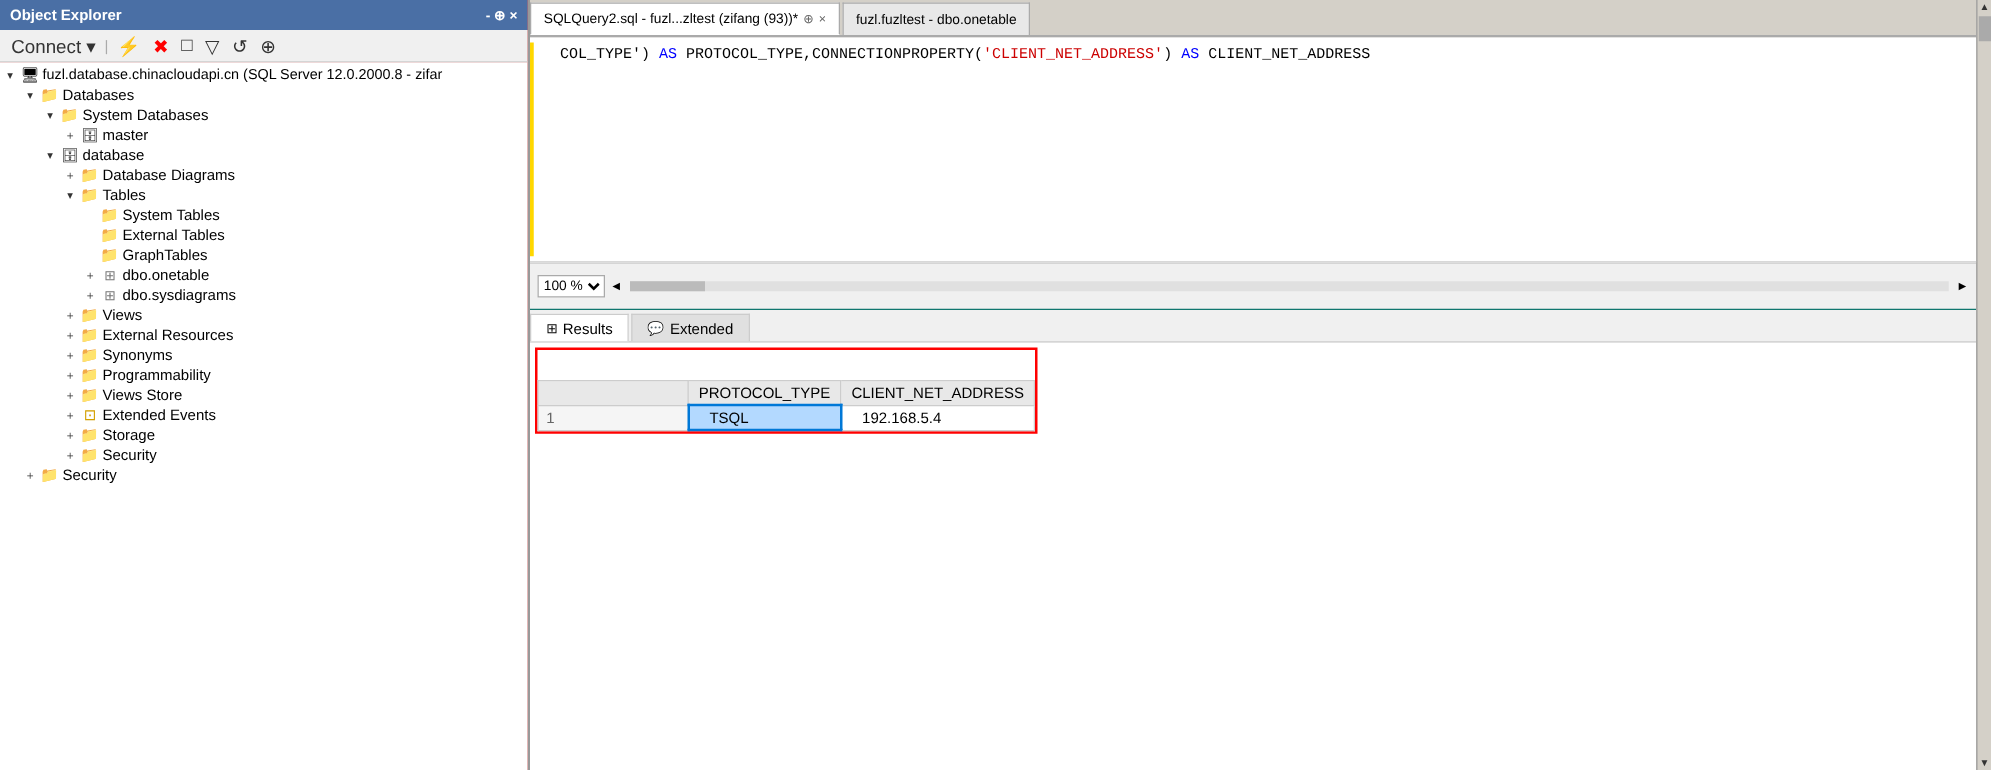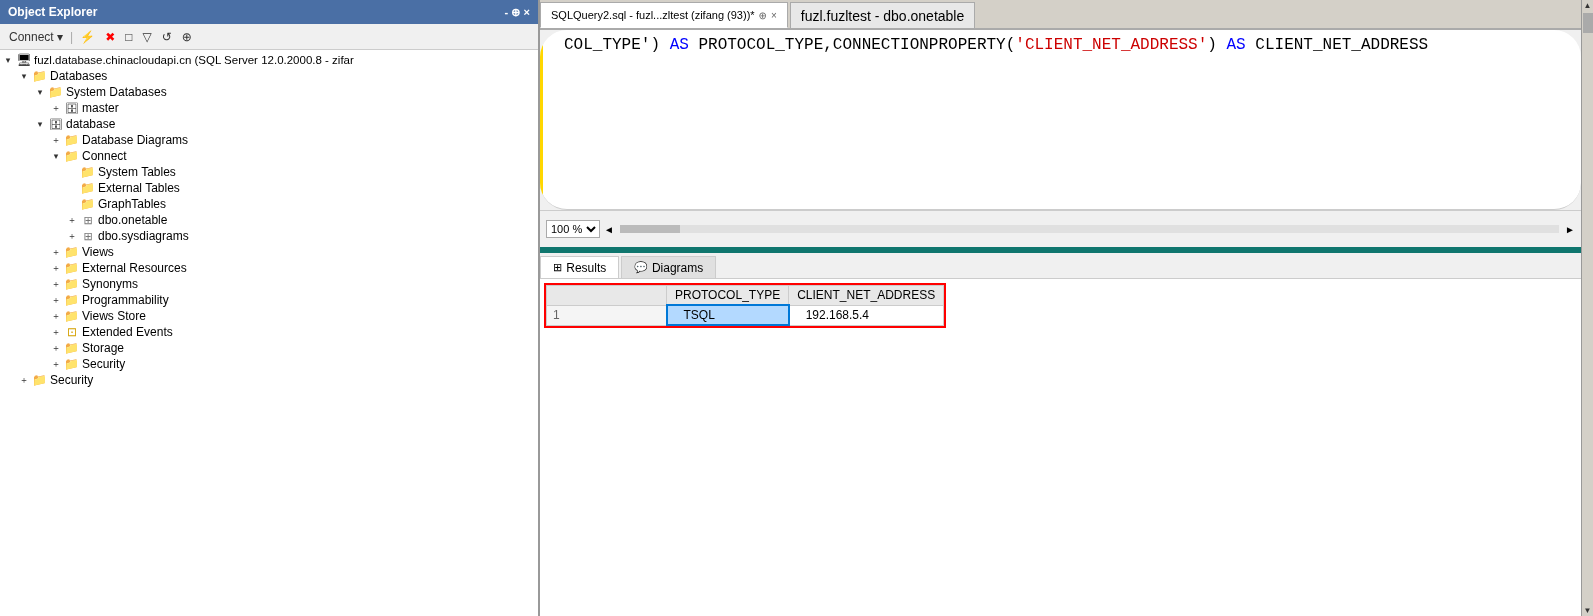--- a/index.html
+++ b/index.html
@@ -1,58 +1,58 @@
 <!DOCTYPE html>
 <html><head>
   <meta charset="utf-8">
   <style>
     * { box-sizing: border-box; margin: 0; padding: 0; }
     body { font-family: 'Segoe UI', Tahoma, sans-serif; font-size: 12px; background: #d4d0c8; display: flex; flex-direction: column; height: 616px; overflow: hidden; }
 
     .main-area { display: flex; flex: 1; overflow: hidden; }
 
     
-    .object-explorer { width: 540px; background: #ef4444; border-right: 2px solid #999; display: flex; flex-direction: column; flex-shrink: 0; }
+    .object-explorer { width: 424px; background: #ef4444; border-right: 2px solid #999; display: flex; flex-direction: column; flex-shrink: 0; }
     .oe-header { background: #4a6fa5; color: white; padding: 4px 8px; font-size: 12px; font-weight: bold; display: flex; justify-content: space-between; align-items: center; height: 24px; }
     .oe-header-title { color: white; font-size: 12px; }
     .oe-header-icons { display: flex; gap: 4px; color: white; font-size: 11px; }
     .oe-toolbar { background: #f0f0f0; padding: 3px 6px; display: flex; align-items: center; gap: 4px; border-bottom: 1px solid #ccc; height: 26px; }
-    .oe-toolbar-btn { background: none; border: none; cursor: pointer; font-size: 12px; color: #333; padding: 1px 3px; }
+    .oe-toolbar-btn { background: none; border: none; cursor: pointer; font-size: 15px; color: #333; padding: 1px 3px; }
     .oe-tree { flex: 1; overflow-y: auto; overflow-x: hidden; padding: 2px 0; background: white; }
 
     .tree-item { display: flex; align-items: center; padding: 1px 0; cursor: pointer; white-space: nowrap; }
     .tree-item .expander { width: 16px; text-align: center; font-size: 9px; color: #333; flex-shrink: 0; }
     .tree-item .icon { width: 16px; height: 14px; display: inline-flex; align-items: center; justify-content: center; flex-shrink: 0; }
     .tree-item .label { font-size: 12px; color: #000; padding-left: 2px; }
 
     
     .right-panel { flex: 1; display: flex; flex-direction: column; background: #f0f0f0; overflow: hidden; }
 
     
     .tabs-bar { display: flex; align-items: flex-end; background: #d4d0c8; border-bottom: 2px solid #aaa; height: 30px; flex-shrink: 0; }
     .tab { display: flex; align-items: center; padding: 4px 10px; background: #e8e8e8; border: 1px solid #aaa; border-bottom: none; margin-right: 2px; font-size: 11px; cursor: pointer; height: 26px; gap: 4px; }
     .tab.active { background: white; border-bottom: 1px solid white; z-index: 1; }
 
     
-    .editor-area { background: white; padding: 6px 8px; font-family: 'Courier New', monospace; font-size: 16px; border-bottom: 1px solid #ccc; min-height: 180px; flex-shrink: 0; position: relative; overflow: hidden; border-radius: 27px; }
-
-    
-    .zoom-bar { background: #f0f0f0; border-top: 1px solid #ccc; border-bottom: 6px solid #0f766e; padding: 18px 6px; display: flex; align-items: center; gap: 4px; font-size: 11px; height: 24px; flex-shrink: 0; }
+    .editor-area { background: white; padding: 6px 8px; font-family: 'Courier New', monospace; font-size: 12px; border-bottom: 1px solid #ccc; min-height: 180px; flex-shrink: 0; position: relative; overflow: hidden; }
+
+    
+    .zoom-bar { background: #f0f0f0; border-top: 1px solid #ccc; border-bottom: 1px solid #0f766e; padding: 18px 6px; display: flex; align-items: center; gap: 4px; font-size: 11px; height: 24px; flex-shrink: 0; }
     .zoom-select { font-size: 11px; border: 1px solid #aaa; height: 18px; background: white; }
     .scroll-arrow { font-size: 10px; cursor: pointer; }
 
     
     .results-area { flex: 1; display: flex; flex-direction: column; background: white; overflow: hidden; }
     .results-tabs { display: flex; background: #f0f0f0; border-bottom: 1px solid #ccc; height: 26px; align-items: flex-end; }
     .results-tab { padding: 3px 12px; font-size: 12px; cursor: pointer; border: 1px solid #ccc; border-bottom: none; background: #e0e0e0; margin-right: 2px; height: 22px; display: flex; align-items: center; gap: 4px; }
     .results-tab.active { background: white; }
     .results-content { flex: 1; overflow: auto; padding: 4px; }
 
     
-    .results-grid { border-collapse: collapse; font-size: 12px; }
+    .results-grid { border-collapse: collapse; font-size: 12px; margin-top: 24px; }
     .results-grid th { background: #e8e8e8; border: 1px solid #ccc; padding: 2px 8px; text-align: left; font-weight: normal; font-size: 12px; min-width: 120px; }
     .results-grid td { border: 1px solid #ccc; padding: 2px 16px; font-size: 12px; min-width: 120px; }
     .results-grid .row-num { color: #666; border: 1px solid #ccc; padding: 2px 6px; background: #f5f5f5; }
     .selected-cell { background: #b3d9ff; border: 2px solid #0078d7 !important; }
     .result-wrapper { border: 2px solid #ff0000; display: inline-block; }
 
     
     .right-scrollbar { width: 12px; background: #d4d0c8; border-left: 1px solid #999; display: flex; flex-direction: column; align-items: center; flex-shrink: 0; }
     .scrollbar-thumb { width: 10px; height: 20px; background: #aaa; margin-top: 2px; }
     .scrollbar-arrow { font-size: 8px; color: #333; cursor: pointer; padding: 1px; }
@@ -134,21 +134,21 @@
             <span style="font-size:12px;color:#d4a000">📁</span>
           </div>
         <span class="label">Database Diagrams</span>
       </div>
 
       <div class="tree-item indent-3">
         <div class="expander">▾</div>
         <div class="icon">
             <span style="font-size:12px;color:#d4a000">📁</span>
           </div>
-        <span class="label">Connect</span>
+        <span class="label">Tables</span>
       </div>
 
       <div class="tree-item indent-4">
         <div class="expander" style="opacity:0.3"> </div>
         <div class="icon">
             <span style="font-size:12px;color:#d4a000">📁</span>
           </div>
         <span class="label">System Tables</span>
       </div>
 
@@ -261,21 +261,21 @@
 
   <div class="right-panel">
 
     <div class="tabs-bar">
       <div class="tab active">
         <span style="font-size:11px">SQLQuery2.sql - fuzl...zltest (zifang (93))*</span>
         <span style="font-size:10px;color:#666">⊕</span>
         <span style="font-size:10px;color:#666">×</span>
       </div>
       <div class="tab">
-        <span style="font-size:14px">fuzl.fuzltest - dbo.onetable</span>
+        <span style="font-size:11px">fuzl.fuzltest - dbo.onetable</span>
       </div>
     </div>
 
     <div class="editor-area" style="position:relative;">
       <div class="yellow-marker"></div>
       <div style="padding-left: 8px;">
         <span style="color:#aaa; margin-right:8px;"></span>
         <span style="color:#000">COL_TYPE') </span><span style="color:#0000ff">AS</span><span style="color:#000"> PROTOCOL_TYPE,CONNECTIONPROPERTY(</span><span style="color:#cc0000">'CLIENT_NET_ADDRESS'</span><span style="color:#000">) </span><span style="color:#0000ff">AS</span><span style="color:#000"> CLIENT_NET_ADDRESS</span>
       </div>
     </div>
@@ -294,21 +294,21 @@
     </div>
 
     <div class="results-area">
       <div class="results-tabs">
         <div class="results-tab active">
           <span style="font-size:11px">⊞</span>
           <span>Results</span>
         </div>
         <div class="results-tab">
           <span style="font-size:11px">💬</span>
-          <span>Diagrams</span>
+          <span>Extended</span>
         </div>
       </div>
       <div class="results-content">
         <div class="result-wrapper">
           <table class="results-grid">
             <thead>
               <tr>
                 <th style="background:#e8e8e8; min-width:30px;"></th>
                 <th>PROTOCOL_TYPE</th>
                 <th>CLIENT_NET_ADDRESS</th>

